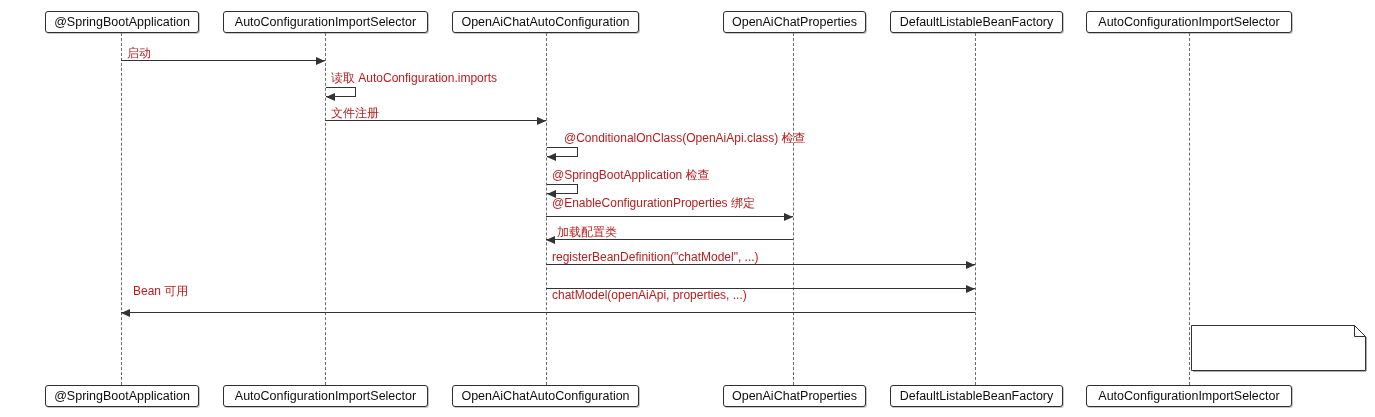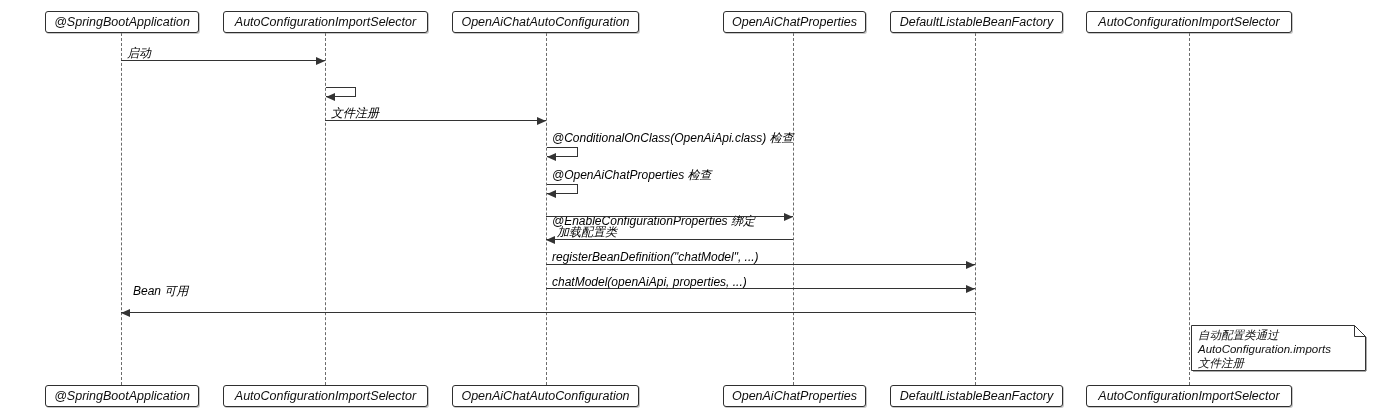--- a/index.html
+++ b/index.html
@@ -1,35 +1,34 @@
 <!DOCTYPE html>
 <html><head>
 <meta charset="utf-8">
 <style>
   * { margin:0; padding:0; box-sizing:border-box; }
   html,body { background:#ffffff; }
   body { font-family:"Liberation Sans","DejaVu Sans",sans-serif; color:#111; }
   .canvas {
     position:relative; width:1375px; height:417px; background:#fff;
     overflow:hidden;
-    font-style:italic;
   }
   .lifeline {
     position:absolute; top:33px; height:352px; width:0;
     border-left:1px dashed #6b6b6b;
   }
   .pbox {
     position:absolute; height:22px; background:#fff;
     border:1px solid #2f2f2f; border-radius:3px;
     display:flex; align-items:center; justify-content:center;
     font-size:12.5px; color:#0d0d0d; white-space:nowrap;
     box-shadow:1px 1px 0 rgba(130,130,130,.45);
   }
   .msg-label {
-    position:absolute; font-size:12px; color:#000000; white-space:nowrap;
+    position:absolute; font-size:12px; color:#b91c1c; white-space:nowrap;
     line-height:14px;
   }
   .line-h { position:absolute; height:1px; background:#333; }
   .line-v { position:absolute; width:1px; background:#333; }
   .head-r {
     position:absolute; width:0; height:0;
     border-top:4px solid transparent; border-bottom:4px solid transparent;
     border-left:9px solid #333;
   }
   .head-l {
@@ -90,68 +89,64 @@
       <span>DefaultListableBeanFactory</span>
     </div>
   <div class="pbox" style="left:1086px;top:385px; width:206px">
       <span>AutoConfigurationImportSelector</span>
     </div>
 
   <div class="msg-label" style="left:127px; top:46px">启动</div>
   <div class="line-h" style="left:121px; top:60px; width:204px"></div>
   <div class="head-r" style="left:316px; top:57px"></div>
 
+  <div class="msg-label" style="left:331px; top:71px">读取 AutoConfiguration.imports</div>
   <div class="line-h" style="left:326px; top:87px; width:29px"></div>
   <div class="line-v" style="left:355px; top:87px; height:10px"></div>
   <div class="line-h" style="left:326px; top:96px; width:29px"></div>
   <div class="head-l" style="left:326px; top:93px"></div>
 
   <div class="msg-label" style="left:331px; top:106px">文件注册</div>
   <div class="line-h" style="left:325px; top:120px; width:221px"></div>
   <div class="head-r" style="left:537px; top:117px"></div>
 
-  <div class="msg-label" style="left:552px; top:131px">@ConditionalOnClass(OpenAiApi.class) 检查</div>
+  <div class="msg-label" style="left:564px; top:131px">@ConditionalOnClass(OpenAiApi.class) 检查</div>
   <div class="line-h" style="left:547px; top:147px; width:30px"></div>
   <div class="line-v" style="left:577px; top:147px; height:10px"></div>
   <div class="line-h" style="left:547px; top:156px; width:30px"></div>
   <div class="head-l" style="left:547px; top:153px"></div>
 
-  <div class="msg-label" style="left:552px; top:168px">@OpenAiChatProperties 检查</div>
+  <div class="msg-label" style="left:552px; top:168px">@SpringBootApplication 检查</div>
   <div class="line-h" style="left:547px; top:184px; width:30px"></div>
   <div class="line-v" style="left:577px; top:184px; height:10px"></div>
   <div class="line-h" style="left:547px; top:193px; width:30px"></div>
   <div class="head-l" style="left:547px; top:190px"></div>
 
-  <div class="msg-label" style="left:552px; top:214px">@EnableConfigurationProperties 绑定</div>
+  <div class="msg-label" style="left:552px; top:196px">@EnableConfigurationProperties 绑定</div>
   <div class="line-h" style="left:546px; top:216px; width:247px"></div>
   <div class="head-r" style="left:784px; top:213px"></div>
 
   <div class="msg-label" style="left:557px; top:225px">加载配置类</div>
   <div class="line-h" style="left:546px; top:239px; width:247px"></div>
   <div class="head-l" style="left:546px; top:236px"></div>
 
   <div class="msg-label" style="left:552px; top:250px">registerBeanDefinition("chatModel", ...)</div>
   <div class="line-h" style="left:546px; top:264px; width:429px"></div>
   <div class="head-r" style="left:966px; top:261px"></div>
 
-  <div class="msg-label" style="left:552px; top:275px">chatModel(openAiApi, properties, ...)</div>
+  <div class="msg-label" style="left:552px; top:288px">chatModel(openAiApi, properties, ...)</div>
   <div class="line-h" style="left:546px; top:288px; width:429px"></div>
   <div class="head-r" style="left:966px; top:285px"></div>
 
   <div class="msg-label" style="left:133px; top:284px">Bean 可用</div>
   <div class="line-h" style="left:121px; top:312px; width:854px"></div>
   <div class="head-l" style="left:121px; top:309px"></div>
 
   <div class="note-wrap">
     <svg width="176" height="47">
       <polygon points="0.5,0.5 163.5,0.5 174.5,11.5 174.5,45.5 0.5,45.5" fill="#ffffff" stroke="#333333" stroke-width="1"></polygon>
       <polyline points="163.5,0.5 163.5,11.5 174.5,11.5" fill="none" stroke="#333333" stroke-width="1"></polyline>
       <line x1="2" y1="46.5" x2="175" y2="46.5" stroke="#aaaaaa" stroke-width="1"></line>
       <line x1="175.5" y1="12" x2="175.5" y2="46" stroke="#aaaaaa" stroke-width="1"></line>
     </svg>
-    <div class="note-text">
-      <div>自动配置类通过</div>
-      <div>AutoConfiguration.imports</div>
-      <div>文件注册</div>
-    </div>
   </div>
 
 </div>
 
 </body></html>

